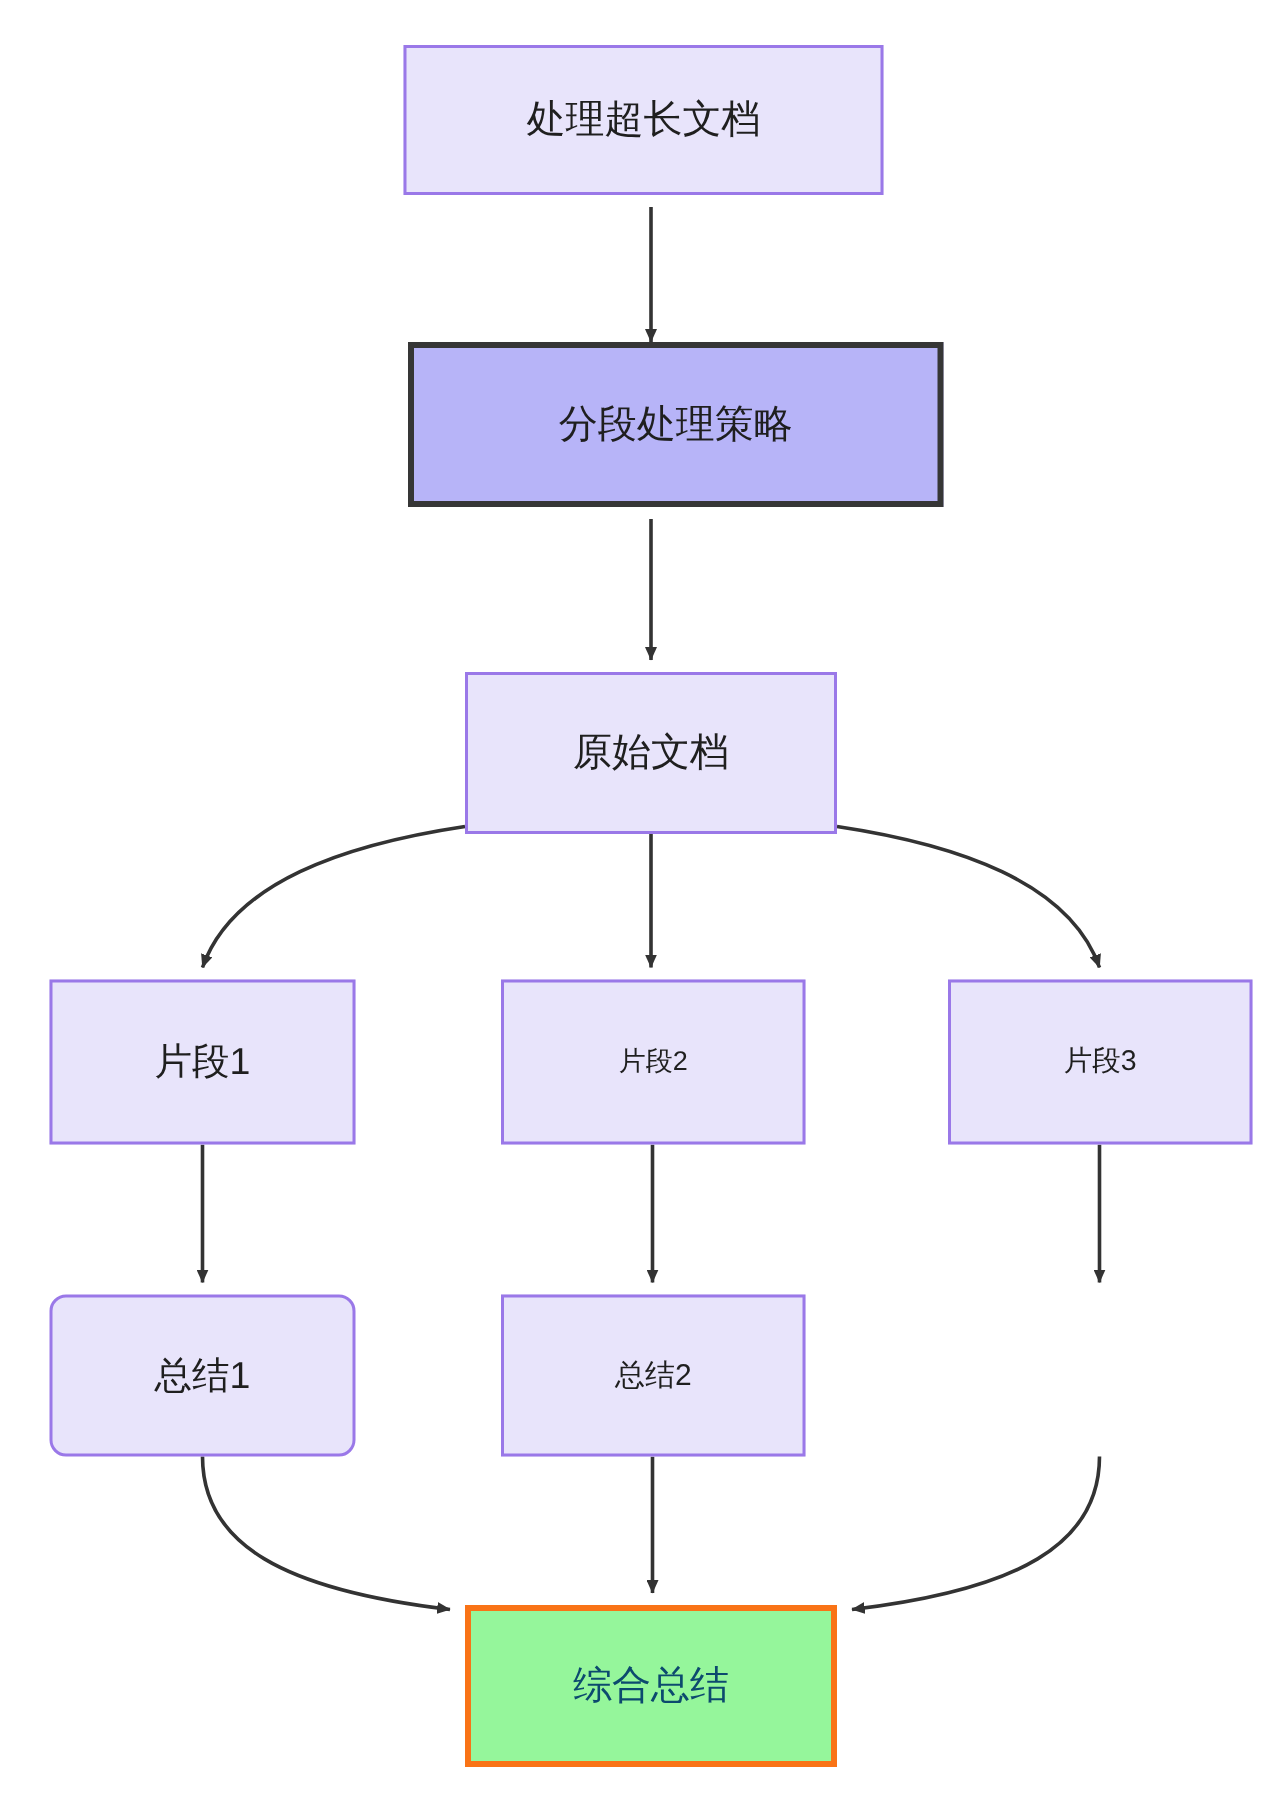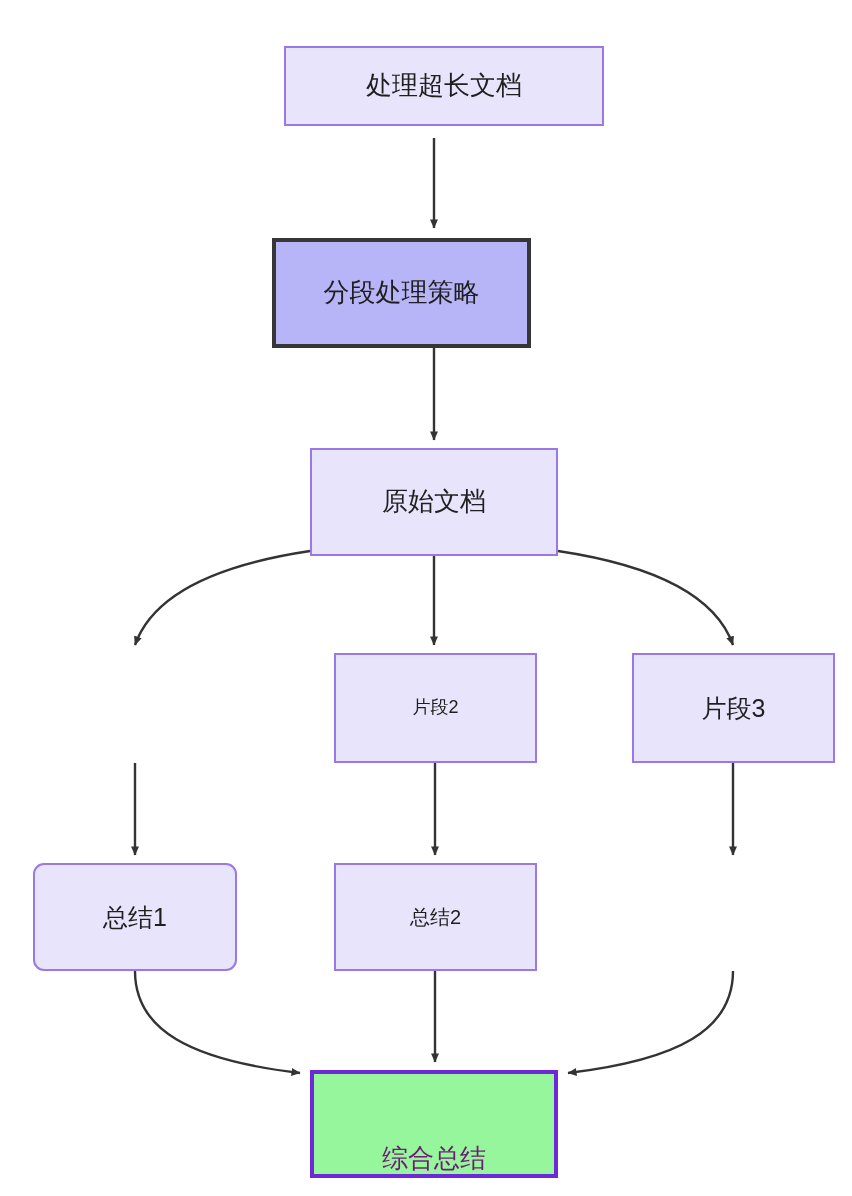--- a/index.html
+++ b/index.html
@@ -47,32 +47,31 @@
     border: 2px solid #9a78e8;
     color: #1f1f1f;
   }
   .node.style-periwinkle {
     background: #b7b4f8;
     border: 4px solid #363636;
     color: #1f1f1f;
   }
   .node.style-green {
     background: #95f69b;
-    border: 4px solid #6d28d9;
-    color: #701a75;
-    align-items: flex-end;
+    border: 4px solid #f97316;
+    color: #0c4a6e;
   }
 
   
-  #node-root        { left: 284px; top: 30px;   width: 320px; height: 80px; font-size: 26px; margin-top: 16px; }
-  #node-strategy    { left: 272px; top: 238px;  width: 259px; height: 110px; font-size: 26px; text-align: right; }
+  #node-root        { left: 269px; top: 30px;   width: 320px; height: 100px; font-size: 26px; }
+  #node-strategy    { left: 272px; top: 228px;  width: 357px; height: 110px; font-size: 26px; text-align: right; }
   #node-source      { left: 310px; top: 448px;  width: 248px; height: 108px; font-size: 26px; justify-content: center; }
   #node-segment-1   { left: 33px;  top: 653px;  width: 204px; height: 110px; font-size: 25px; }
   #node-segment-2   { left: 334px; top: 653px;  width: 203px; height: 110px; font-size: 18px; }
-  #node-segment-3   { left: 632px; top: 653px;  width: 203px; height: 110px; font-size: 25px; }
+  #node-segment-3   { left: 632px; top: 653px;  width: 203px; height: 110px; font-size: 19px; }
   #node-summary-1   { left: 33px;  top: 863px;  width: 204px; height: 108px; font-size: 25px; border-radius: 11px; }
   #node-summary-2   { left: 334px; top: 863px;  width: 203px; height: 108px; font-size: 20px; }
   #node-summary-3   { left: 632px; top: 863px;  width: 203px; height: 108px; font-size: 25px; }
   #node-final       { left: 310px; top: 1070px; width: 248px; height: 108px; font-size: 26px; }
 </style>
 </head>
 <body>
 
 <div id="diagram-root">
 
@@ -111,20 +110,23 @@
   </div>
 
   <div class="node style-periwinkle" id="node-strategy">
     <span class="node-label">分段处理策略</span>
   </div>
 
   <div class="node style-lavender" id="node-source">
     <span class="node-label">原始文档</span>
   </div>
 
+  <div class="node style-lavender" id="node-segment-1">
+    <span class="node-label">片段1</span>
+  </div>
 
   <div class="node style-lavender" id="node-segment-2">
     <span class="node-label">片段2</span>
   </div>
 
   <div class="node style-lavender" id="node-segment-3">
     <span class="node-label">片段3</span>
   </div>
 
   <div class="node style-lavender" id="node-summary-1">

